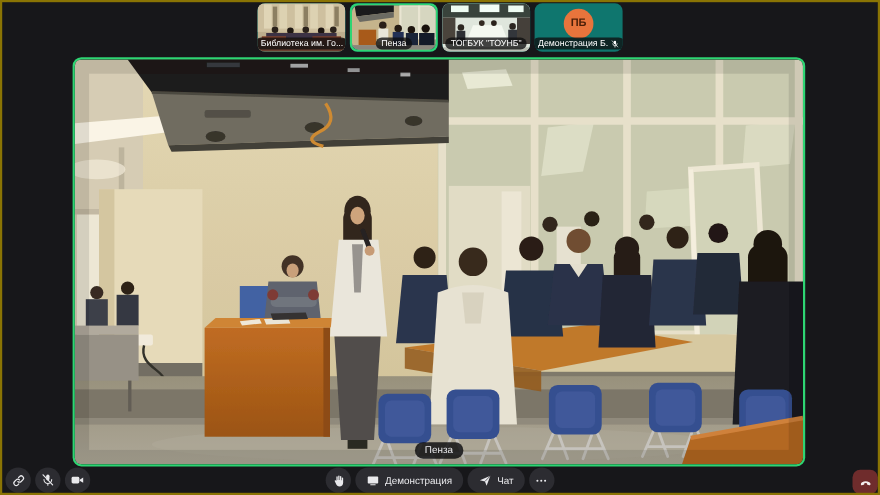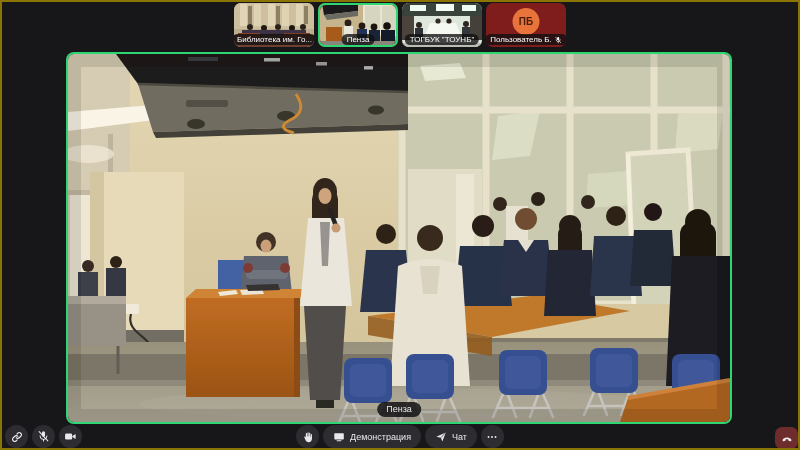--- a/index.html
+++ b/index.html
@@ -2,21 +2,21 @@
 <html><head>
 <meta charset="utf-8">
 <style>
   html,body{margin:0;padding:0;background:#17171a;}
   #app{position:relative;width:800px;height:450px;background:#17171a;overflow:hidden;
        font-family:"Liberation Sans",sans-serif;-webkit-font-smoothing:antialiased;}
   .frame{position:absolute;inset:0;border:2px solid #8a7404;z-index:60;pointer-events:none;}
 
   
   .thumb-strip{position:absolute;top:3px;left:0;right:0;display:flex;justify-content:center;gap:4px;z-index:20;}
-  .thumb{position:relative;width:80px;height:44px;border-radius:7px;overflow:hidden;background:#7f1d1d;flex:0 0 auto;}
+  .thumb{position:relative;width:80px;height:44px;border-radius:7px;overflow:hidden;background:#0f766e;flex:0 0 auto;}
   .thumb.active{box-shadow:inset 0 0 0 2px #2ed573;}
   .thumb svg.preview{position:absolute;inset:0;width:100%;height:100%;}
   .thumb.active svg.preview{clip-path:inset(2px round 6px);}
   .thumb-label{position:absolute;bottom:2px;left:50%;transform:translateX(-50%);
     background:rgba(14,14,16,.78);color:#fff;font-size:8px;line-height:11px;padding:0 5px;
     border-radius:7px;white-space:nowrap;display:flex;align-items:center;gap:2px;max-width:74px;overflow:hidden;}
   .avatar{position:absolute;top:5px;left:50%;transform:translateX(-50%);width:27px;height:27px;border-radius:50%;
     background:#e8743c;color:#4a1e08;font-size:10px;font-weight:bold;display:flex;align-items:center;justify-content:center;}
 
   
@@ -118,21 +118,21 @@
         <rect x="0" y="40" width="80" height="4" fill="#b9bdb2"></rect>
       </svg>
       <div class="thumb-label">
         <span>ТОГБУК "ТОУНБ"</span>
       </div>
     </div>
 
     <div class="thumb">
       <div class="avatar">ПБ</div>
       <div class="thumb-label">
-        <span>Пользователь Б.</span>
+        <span>Демонстрация Б.</span>
         <svg width="8" height="8" viewBox="0 0 24 24">
           <rect x="9" y="3" width="6" height="10" rx="3" fill="#fff"></rect>
           <path d="M6 11a6 6 0 0 0 12 0M12 17v3.5" stroke="#fff" stroke-width="2" fill="none" stroke-linecap="round"></path>
           <path d="M4.5 3.5l15 16.5" stroke="#fff" stroke-width="2" stroke-linecap="round"></path>
         </svg>
       </div>
     </div>
   </div>
 
   <div class="main-video">

